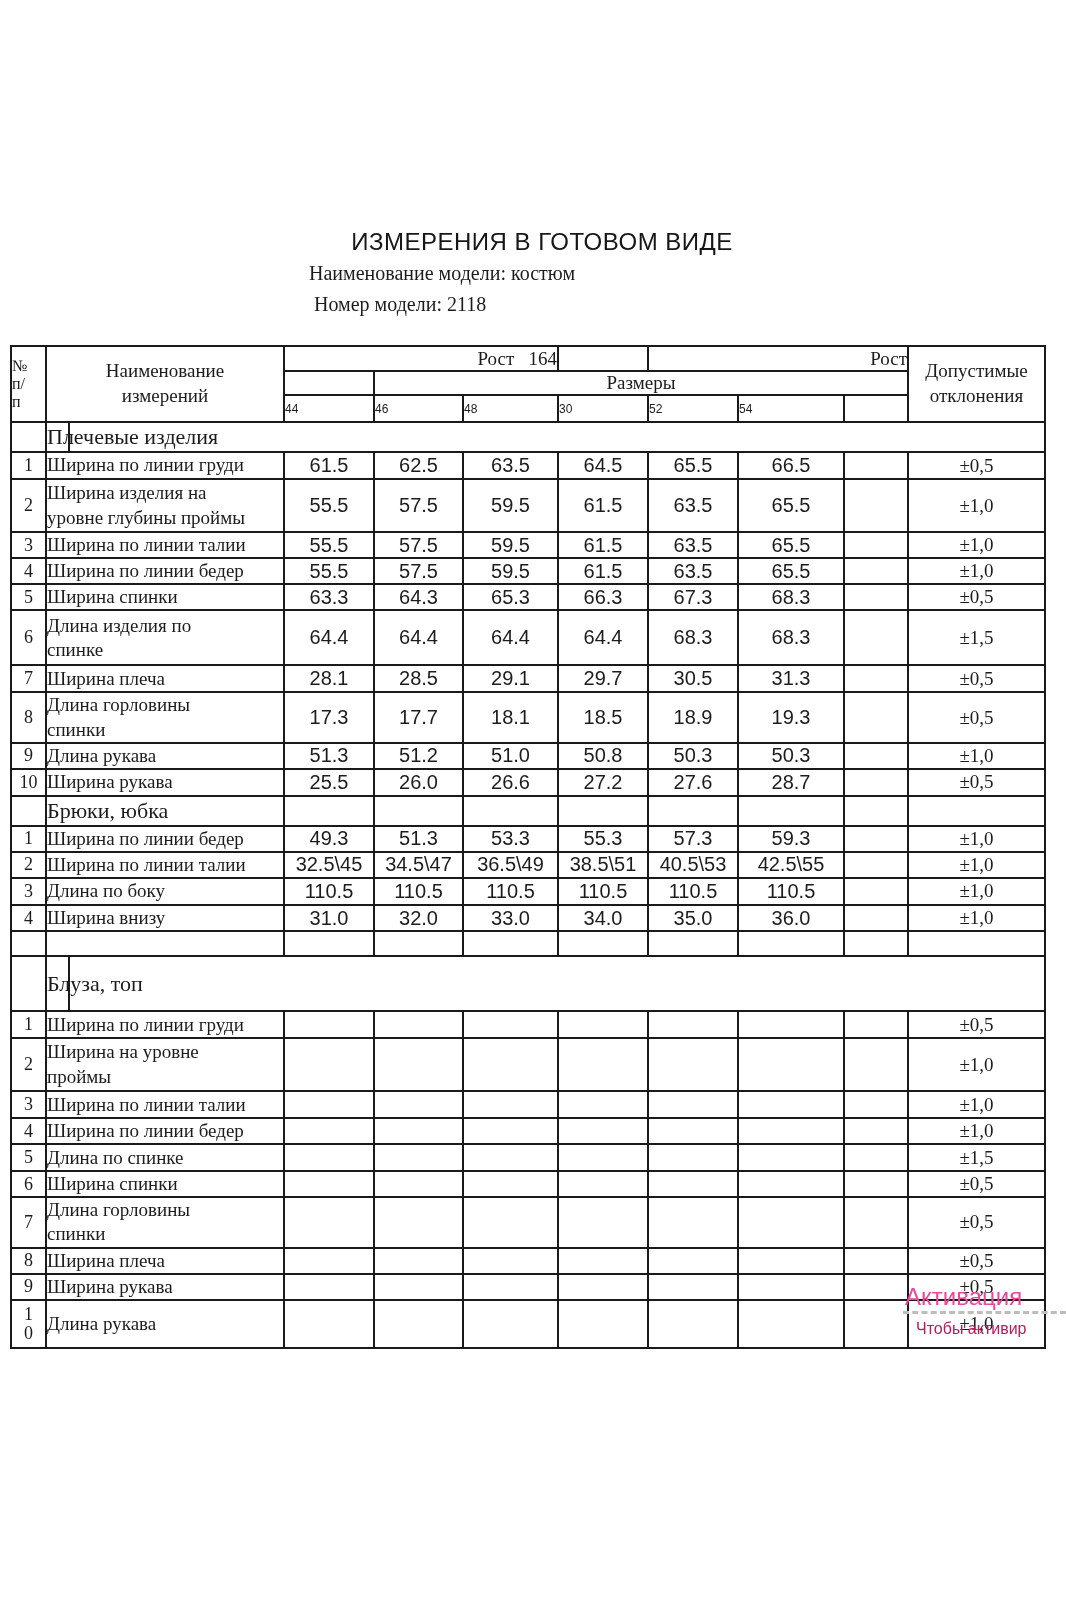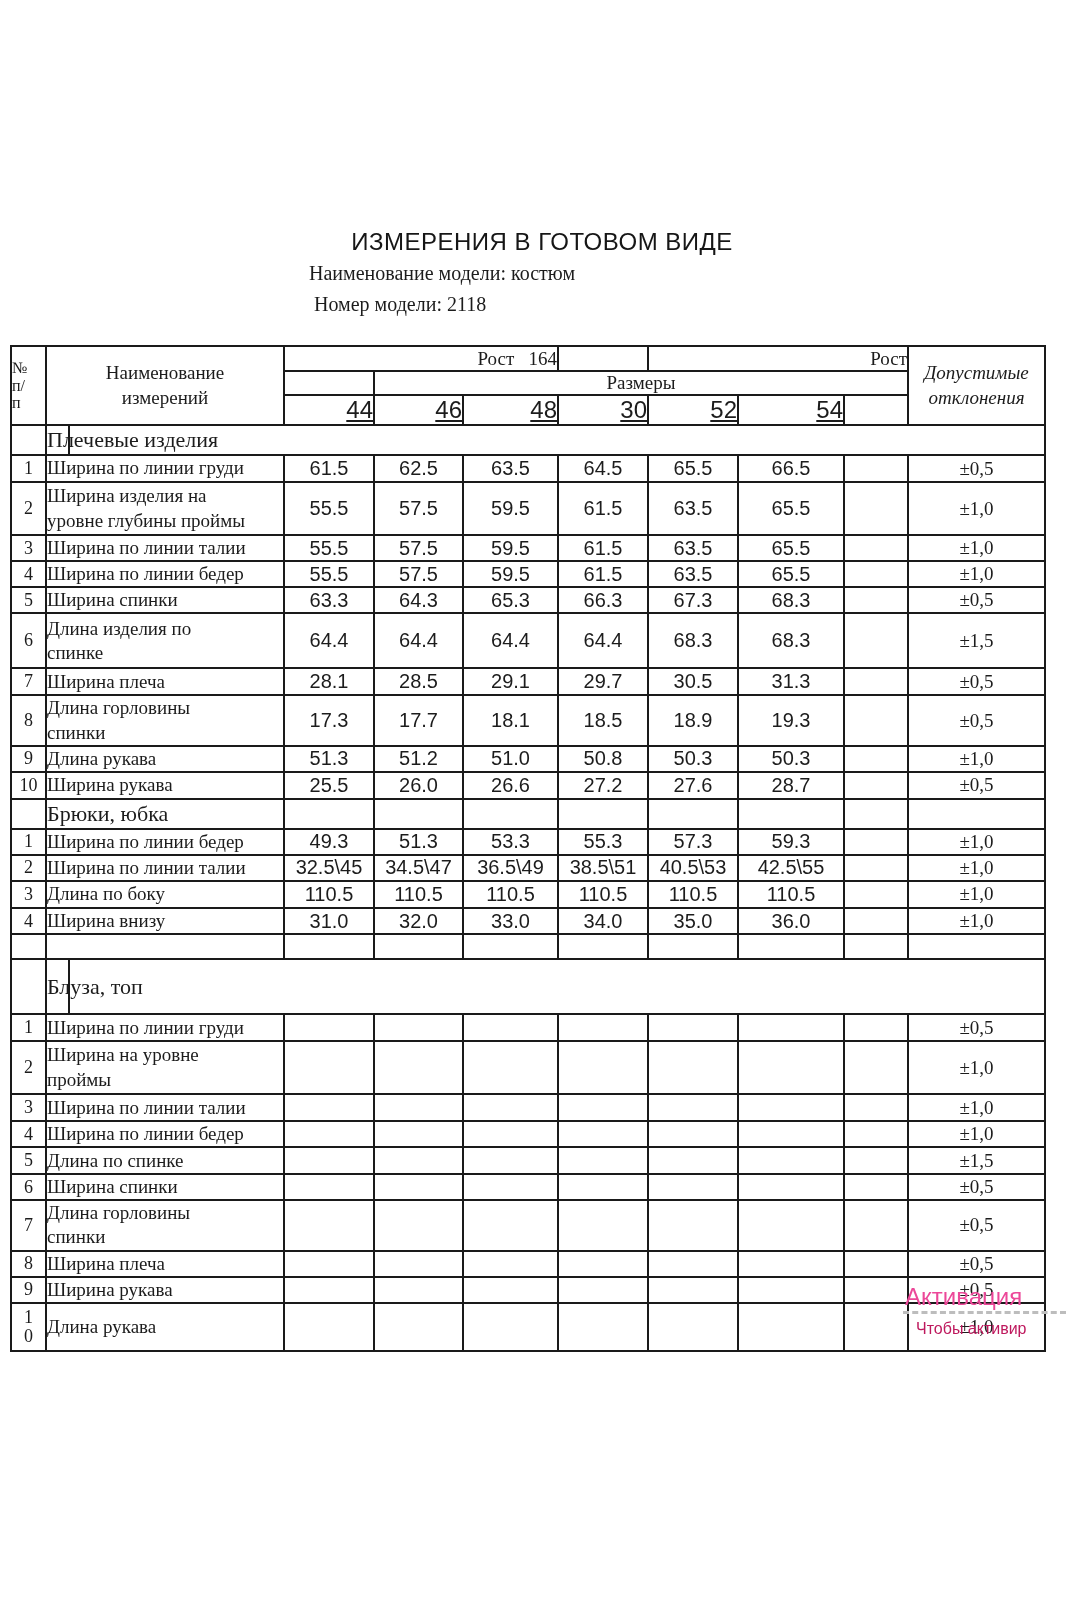--- a/index.html
+++ b/index.html
@@ -30,22 +30,22 @@
     padding:0;
     vertical-align:middle;
     overflow:hidden;
     font-weight:normal;
   }
   
   .h-num  { font-size:16px; text-align:left; padding-left:5px; white-space:pre-line; line-height:1.12; }
   .h-name { font-size:19px; white-space:pre-line; line-height:1.3; }
   .h-rost { text-align:right; padding-left:10px; font-size:19px; white-space:pre; }
   .h-razm { text-align:center; font-size:19px; }
-  .h-size { text-align:right; font-family:"Liberation Sans", sans-serif; font-size:24px;text-decoration:underline; }
-  .h-tol  { text-align:center; font-size:19px; white-space:pre-line; line-height:1.3;font-style:italic; }
+  .h-size { text-align:left; font-family:"Liberation Sans", sans-serif; font-size:12px; }
+  .h-tol  { text-align:center; font-size:19px; white-space:pre-line; line-height:1.3; }
 
   
   .c-num  { text-align:center; font-size:18px; white-space:pre-line; line-height:1.05; }
   .c-name { text-align:left; padding:1px 4px 1px 11px; font-size:19px; white-space:pre-line; line-height:1.27; }
   .c-val  { text-align:center; font-family:"Liberation Sans", sans-serif; font-size:20px; }
   .c-tol  { text-align:center; font-size:19px;margin-top:38px; }
   .vtop   { vertical-align:top; padding-top:1px; }
 
   
   .section-cell { position:relative; padding-left:33px; font-size:22px;margin-top:19px; }

